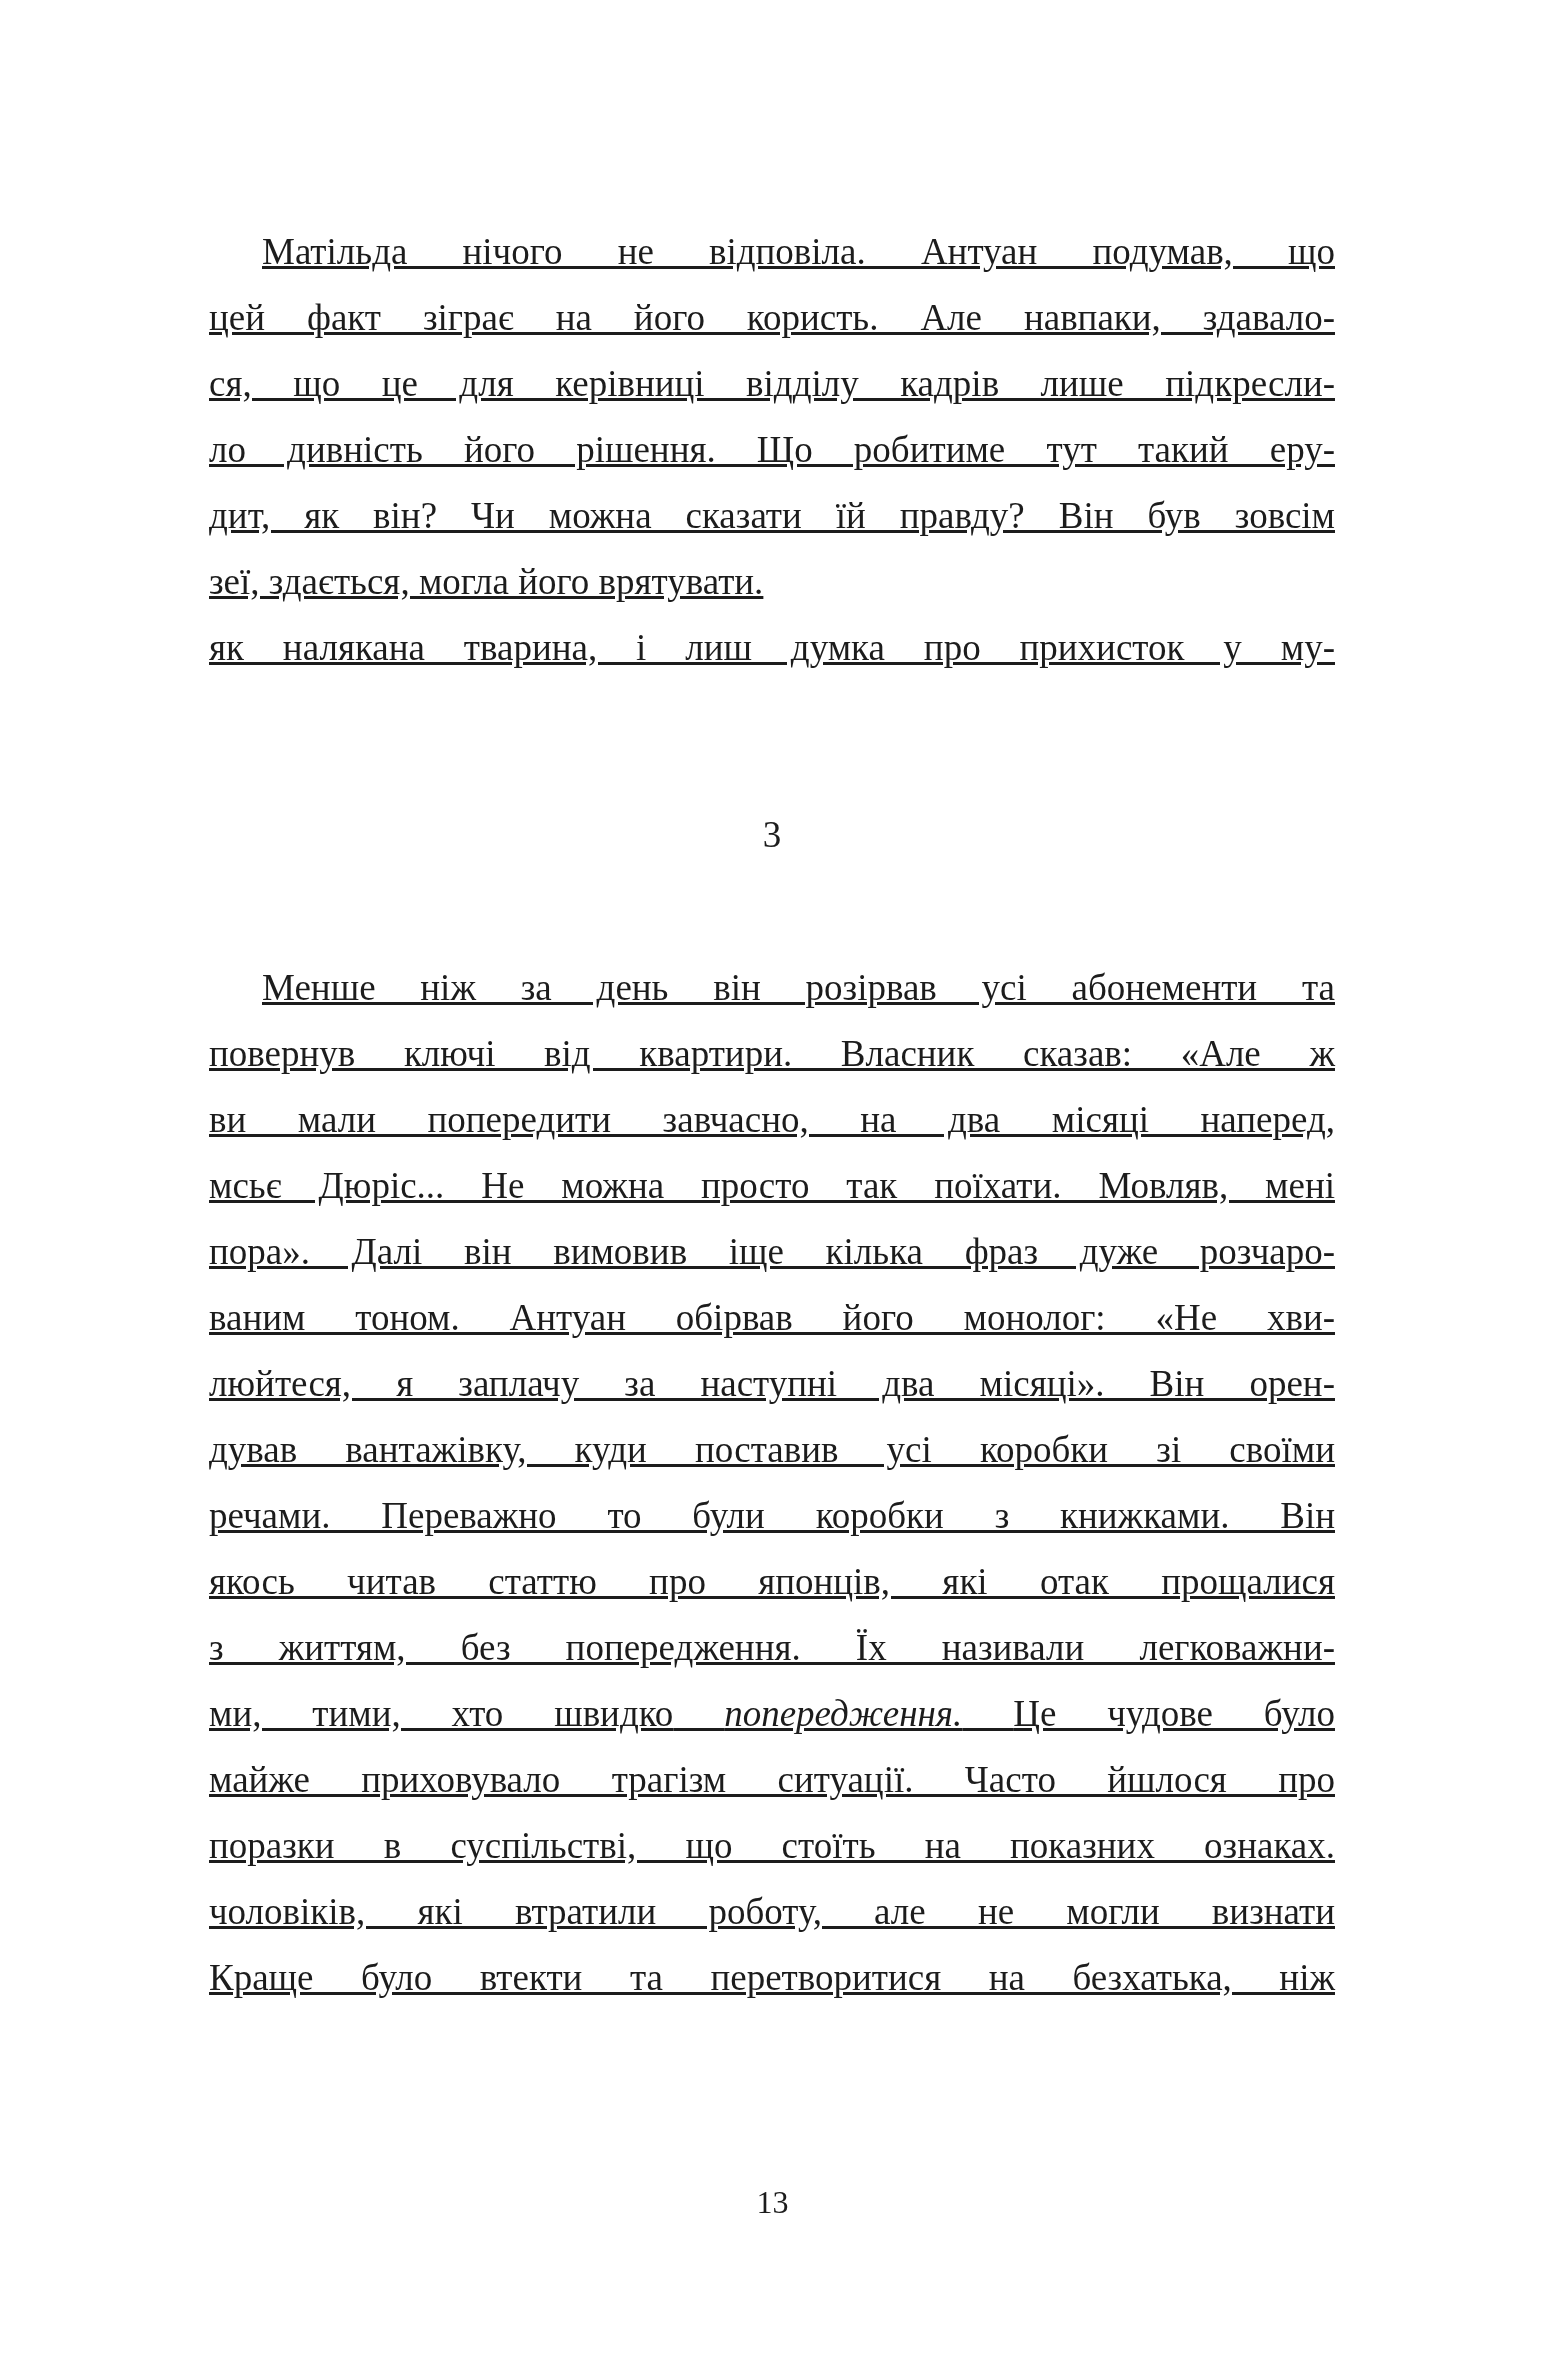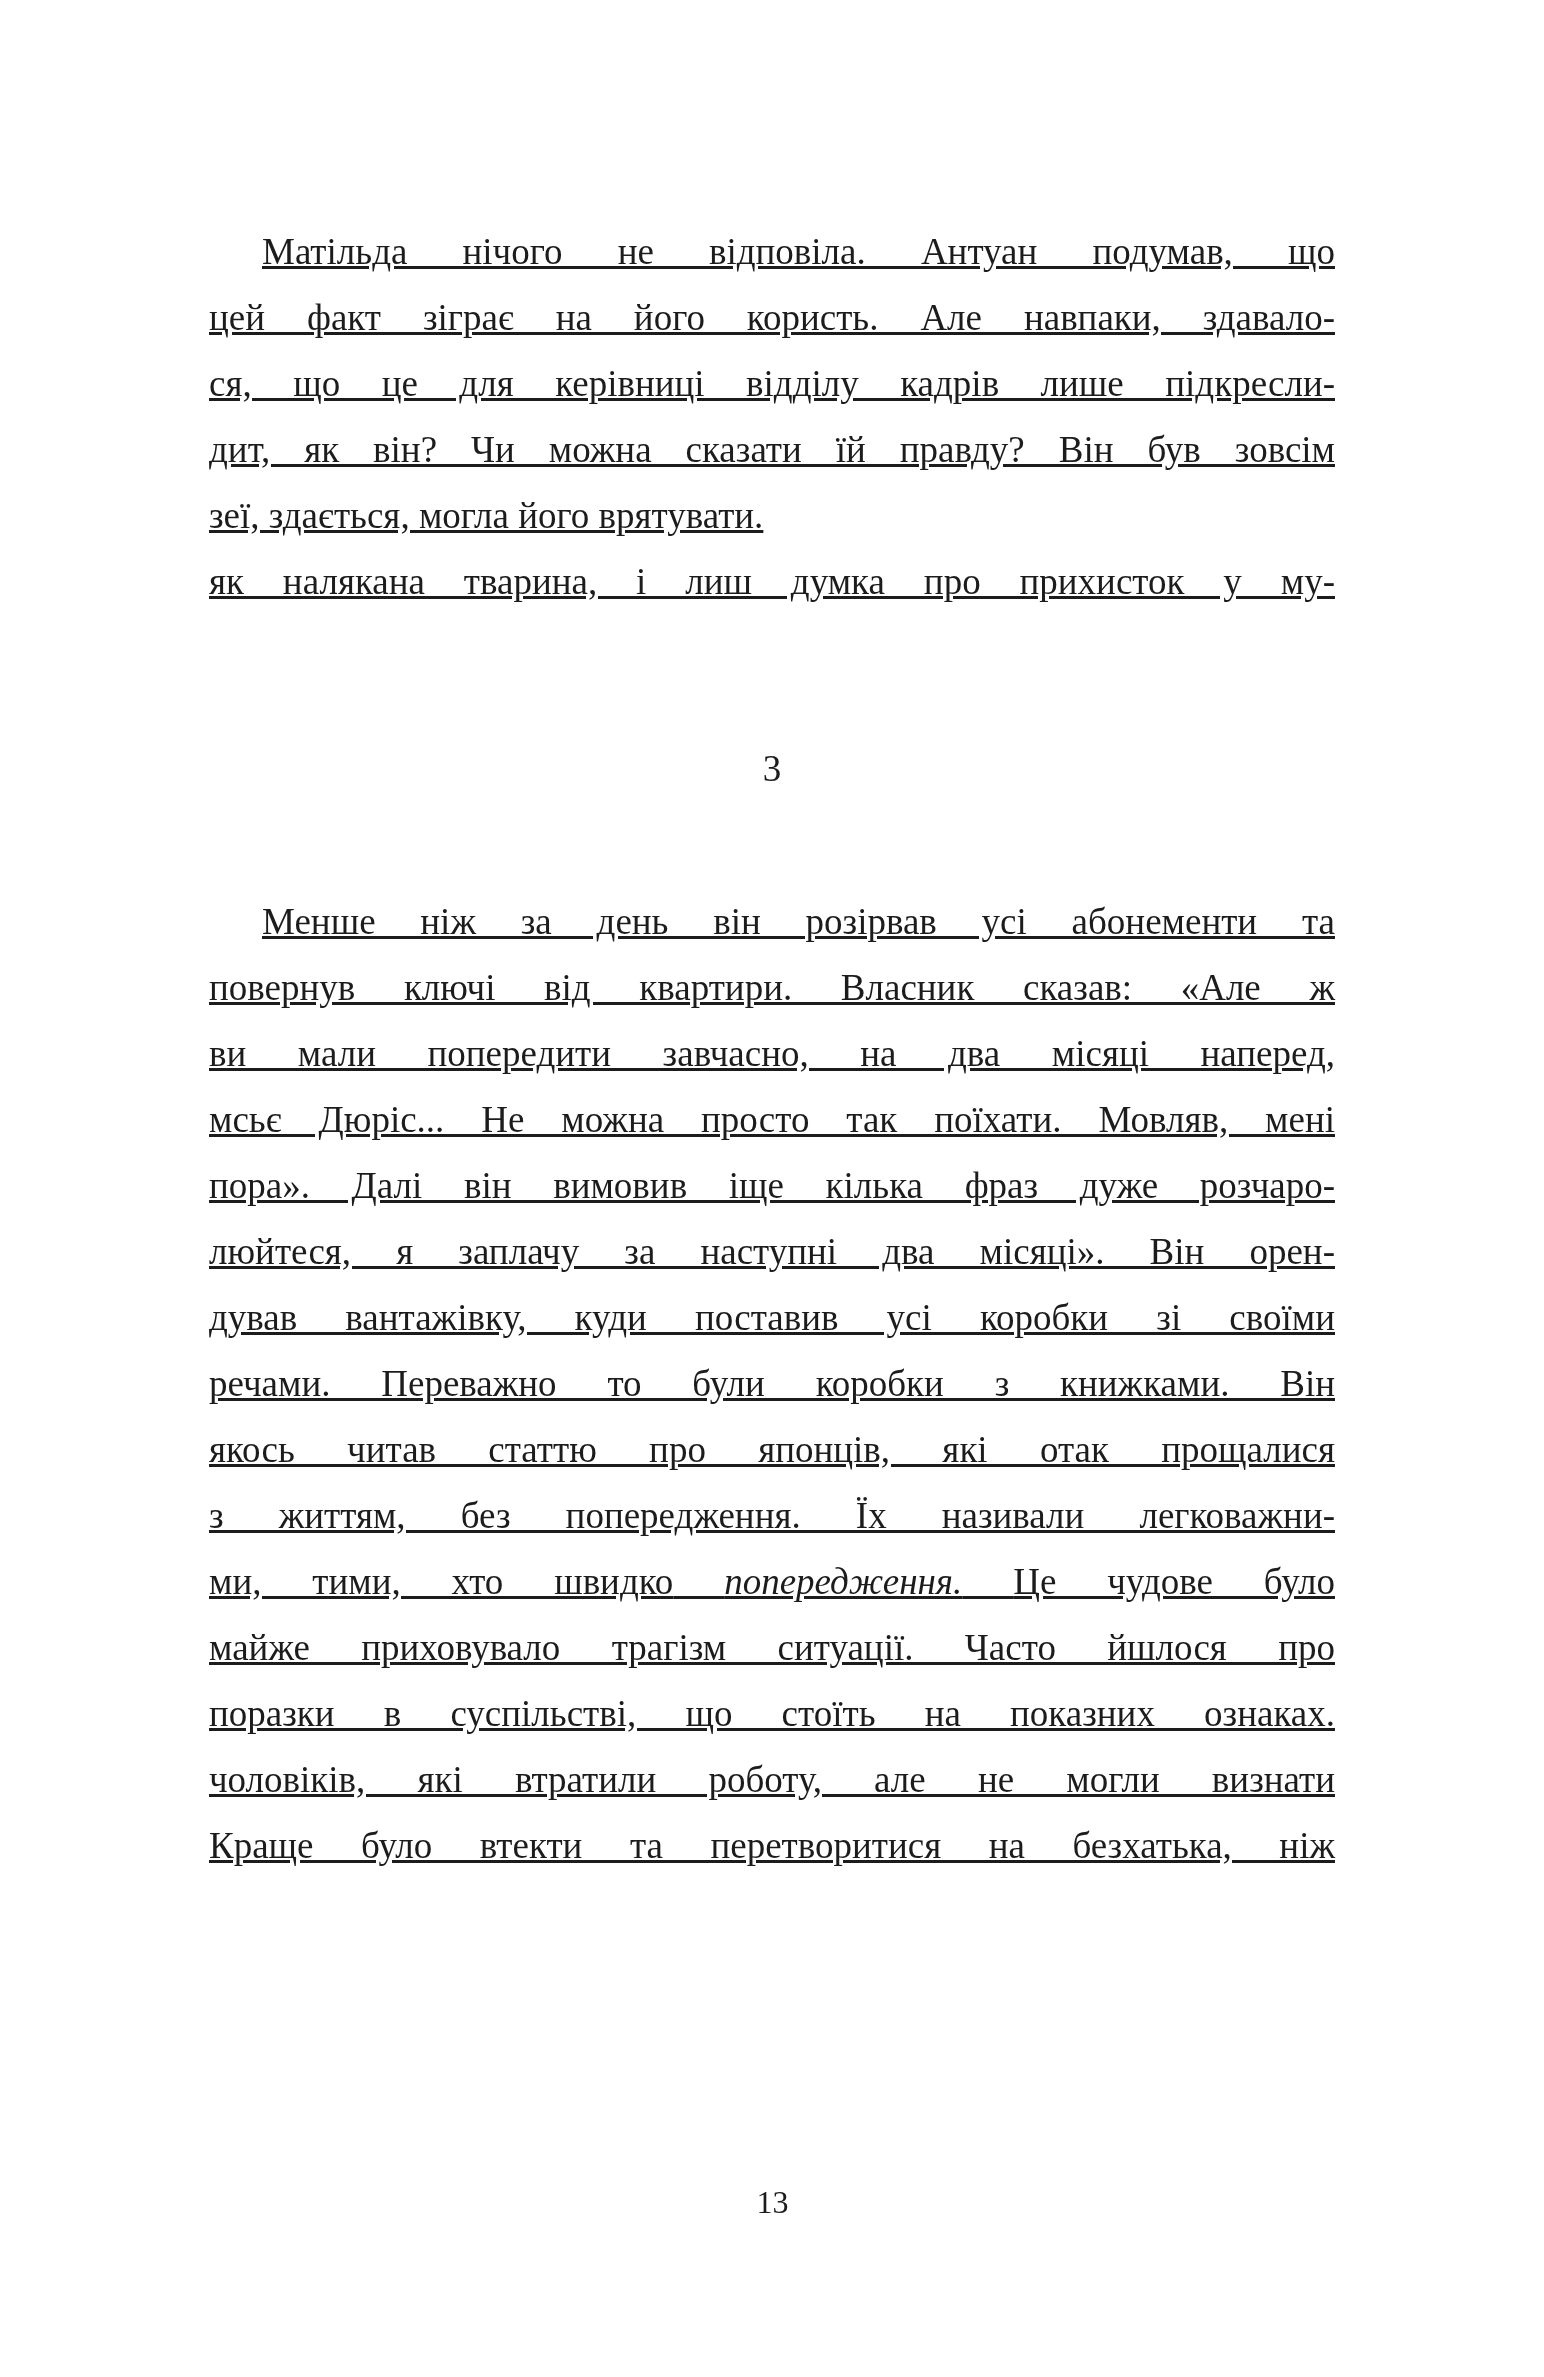--- a/index.html
+++ b/index.html
@@ -61,33 +61,35 @@
 </head>
 <body>
 
 <div class="page">
   <div class="content">
 
     <div class="paragraph">
       <div class="line indent">Матільда нічого не відповіла. Антуан подумав, що</div>
       <div class="line">цей факт зіграє на його користь. Але навпаки, здавало-</div>
       <div class="line">ся, що це для керівниці відділу кадрів лише підкресли-</div>
+      <div class="line">ло дивність його рішення. Що робитиме тут такий еру-</div>
       <div class="line">дит, як він? Чи можна сказати їй правду? Він був зовсім</div>
       <div class="line last">зеї, здається, могла його врятувати.</div>
       <div class="line">як налякана тварина, і лиш думка про прихисток у му-</div>
     </div>
 
     <div class="chapter-heading">3</div>
 
     <div class="paragraph">
       <div class="line indent">Менше ніж за день він розірвав усі абонементи та</div>
       <div class="line">повернув ключі від квартири. Власник сказав: «Але ж</div>
       <div class="line">ви мали попередити завчасно, на два місяці наперед,</div>
       <div class="line">мсьє Дюріс... Не можна просто так поїхати. Мовляв, мені</div>
       <div class="line">пора». Далі він вимовив іще кілька фраз дуже розчаро-</div>
+      <div class="line">ваним тоном. Антуан обірвав його монолог: «Не хви-</div>
       <div class="line">люйтеся, я заплачу за наступні два місяці». Він орен-</div>
       <div class="line">дував вантажівку, куди поставив усі коробки зі своїми</div>
       <div class="line">речами. Переважно то були коробки з книжками. Він</div>
       <div class="line">якось читав статтю про японців, які отак прощалися</div>
       <div class="line">з життям, без попередження. Їх називали легковажни-</div>
       <div class="line"><span>ми, тими, хто швидко</span> <em>попередження.</em> <span>Це чудове було</span></div>
       <div class="line">майже приховувало трагізм ситуації. Часто йшлося про</div>
       <div class="line">поразки в суспільстві, що стоїть на показних ознаках.</div>
       <div class="line">чоловіків, які втратили роботу, але не могли визнати</div>
       <div class="line">Краще було втекти та перетворитися на безхатька, ніж</div>

